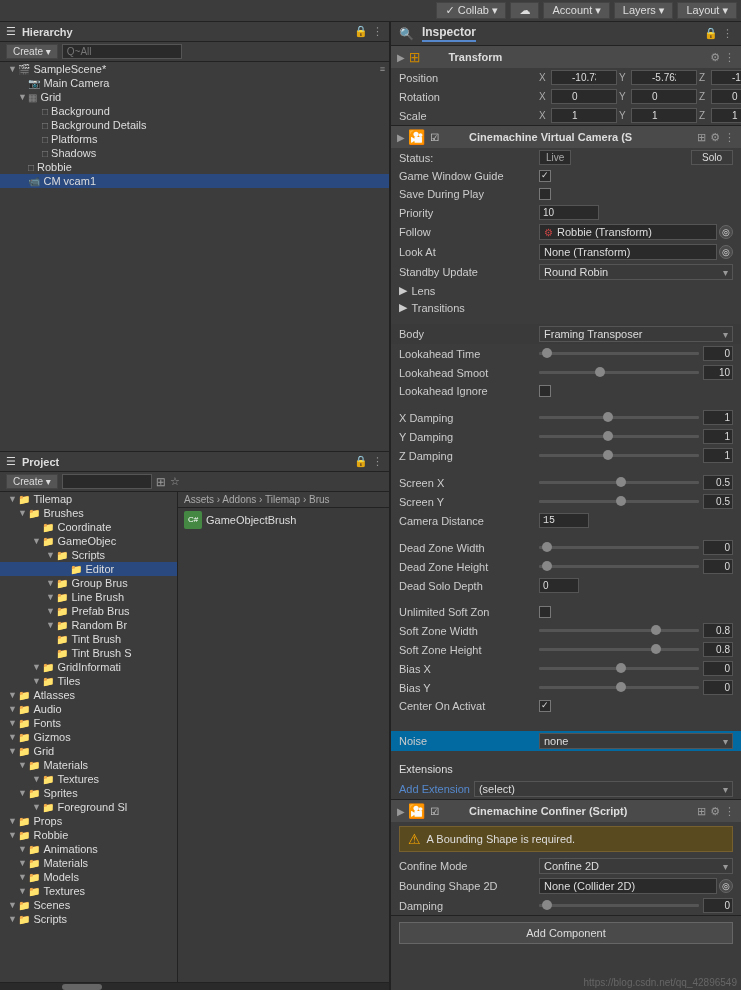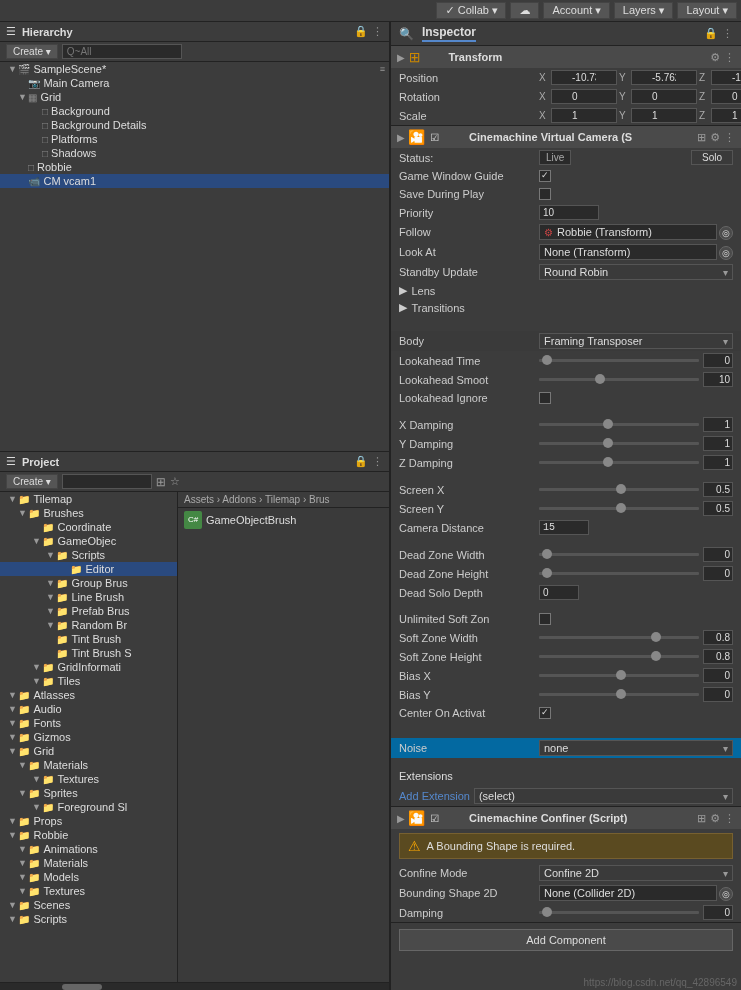--- a/index.html
+++ b/index.html
@@ -221,21 +221,21 @@
     }
     .field-label {
       width: 140px;
       color: #ccc;
       font-size: 11px;
       flex-shrink: 0;
     }
     .field-value {
       flex: 1;
       display: flex;
-      align-items: flex-end;
+      align-items: center;
       gap: 2px;
     }
     .xyz-field {
       display: flex;
       align-items: center;
       gap: 2px;
     }
     .xyz-label {
       color: #aaa;
       font-size: 10px;
@@ -845,21 +845,21 @@
       <div class="collapsible-header">
         <span>▶</span>
         <span>Lens</span>
       </div>
 
       <div class="collapsible-header">
         <span>▶</span>
         <span>Transitions</span>
       </div>
 
-      <div class="field-row" style="background:#3a3a3a; margin-top:15px">
+      <div class="field-row" style="background:#3a3a3a; margin-top:8px">
         <span class="field-label">Body</span>
         <div class="field-value">
           <div class="full-dropdown">
             <span>Framing Transposer</span>
           </div>
         </div>
       </div>
 
       <div class="field-row">
         <span class="field-label">Lookahead Time</span>

